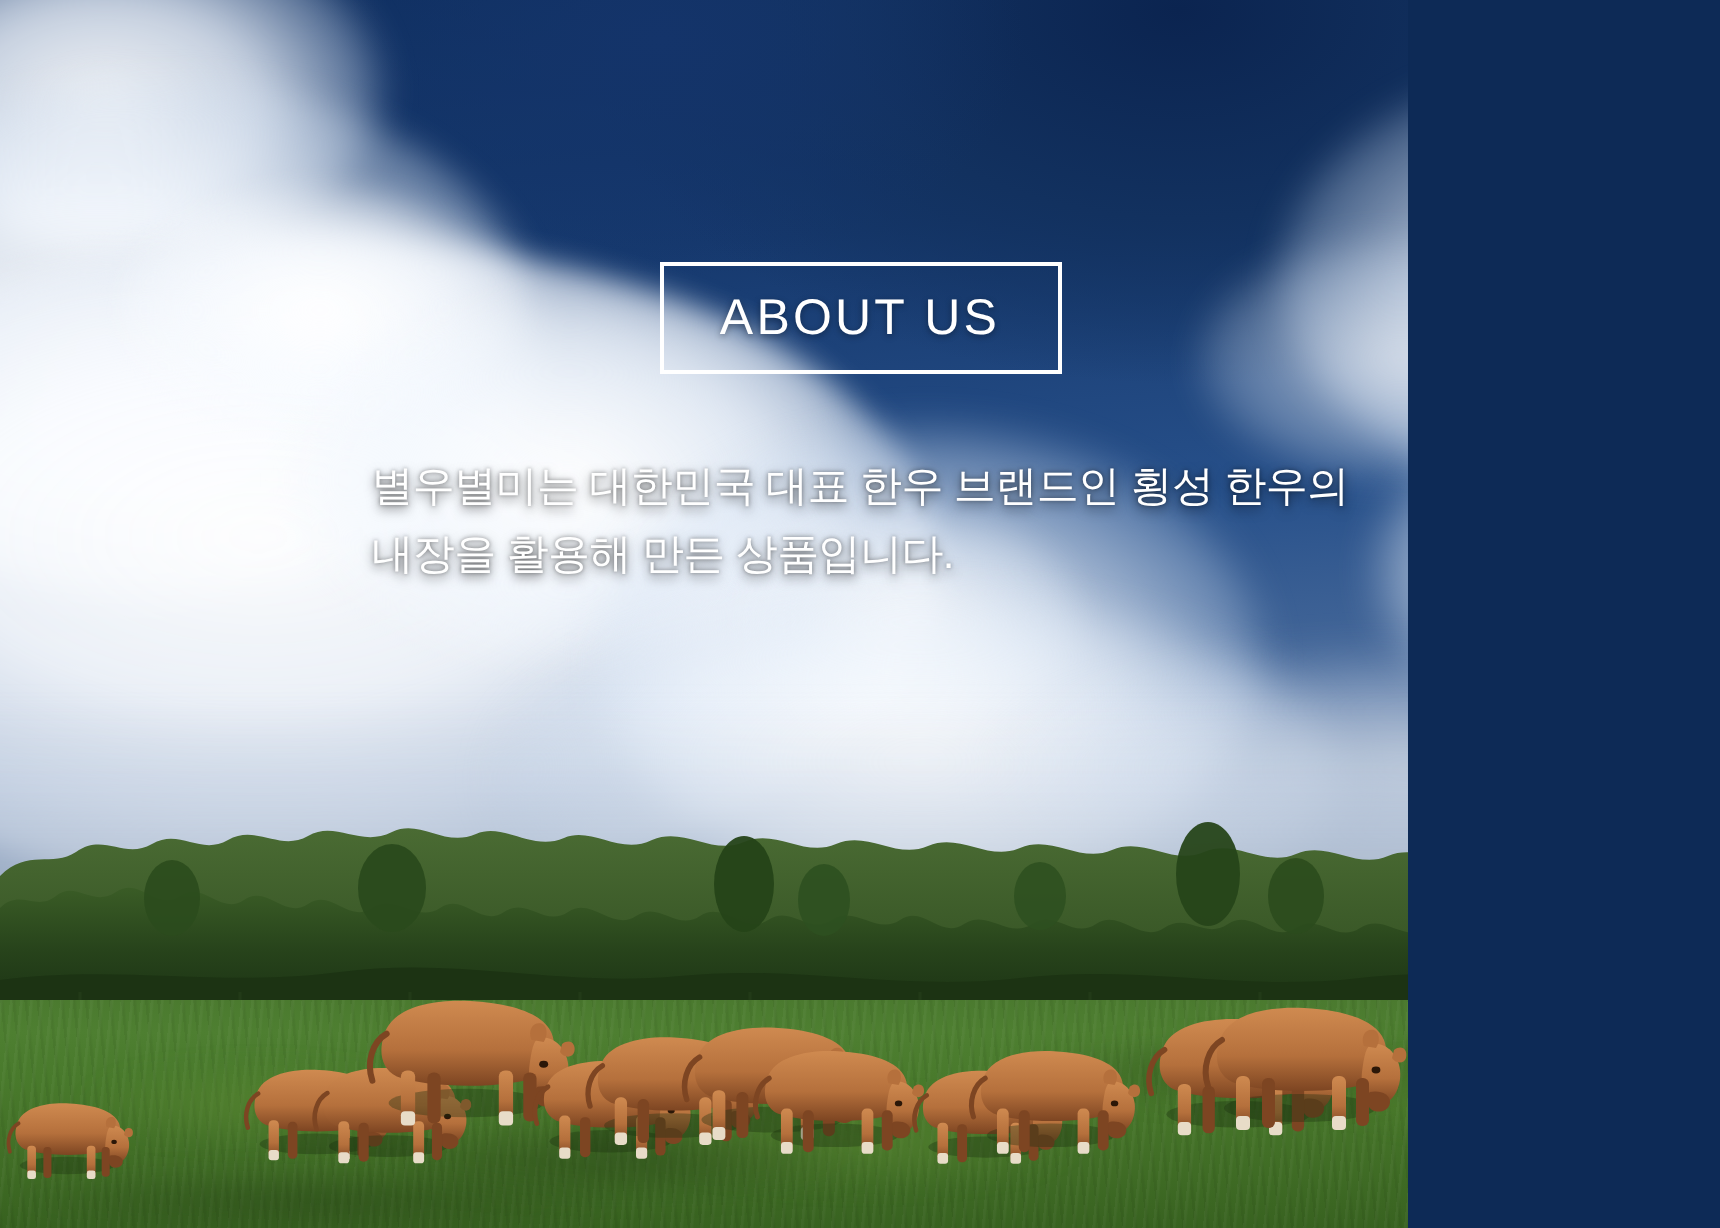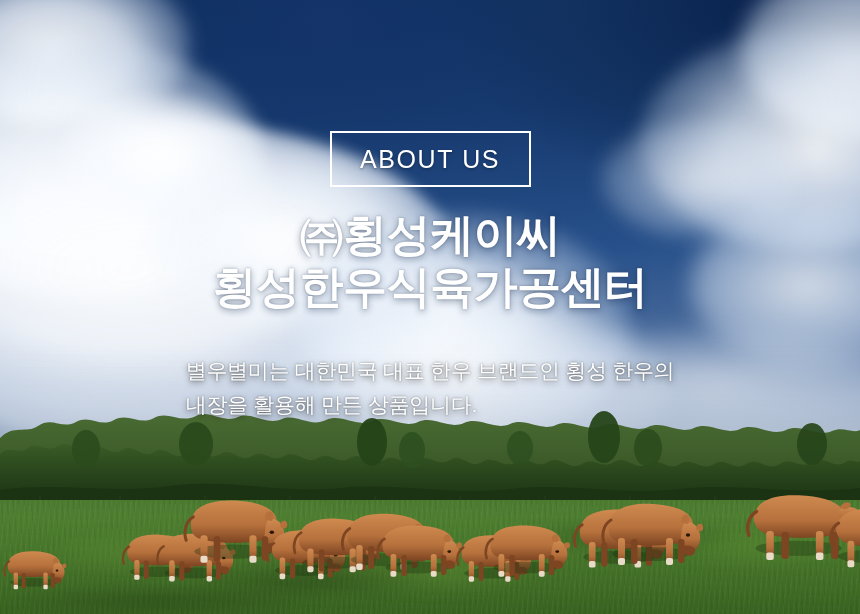--- a/index.html
+++ b/index.html
@@ -5,21 +5,21 @@
   * { margin:0; padding:0; box-sizing:border-box; }
   html, body {
     width:860px; height:614px;
     overflow:hidden;
     background:#0d2a56;
     font-family:"Liberation Sans", sans-serif;
   }
 
   #hero {
     position:relative;
-    width:860px; height:614px;
+    width:704px; height:614px;
     overflow:hidden;
   }
 
   
   .sky {
     position:absolute; left:0; top:0; width:860px; height:470px;
     background:
       linear-gradient(175deg, #0f2f60 0%, #16396e 28%, #27508a 55%, #51719f 78%, #8ea3bd 100%);
   }
   .sky-deep {
@@ -687,21 +687,19 @@
       </div>
 
   </div>
 
   <div class="overlay">
 
     <div class="about-box">
       <span class="label">ABOUT US</span>
     </div>
 
-    <h1 class="headline">㈜횡성케이씨
-횡성한우식육가공센터</h1>
 
     <p class="subcopy">별우별미는 대한민국 대표 한우 브랜드인 횡성 한우의
 내장을 활용해 만든 상품입니다.</p>
 
   </div>
 
 </div>
 
 </body></html>

